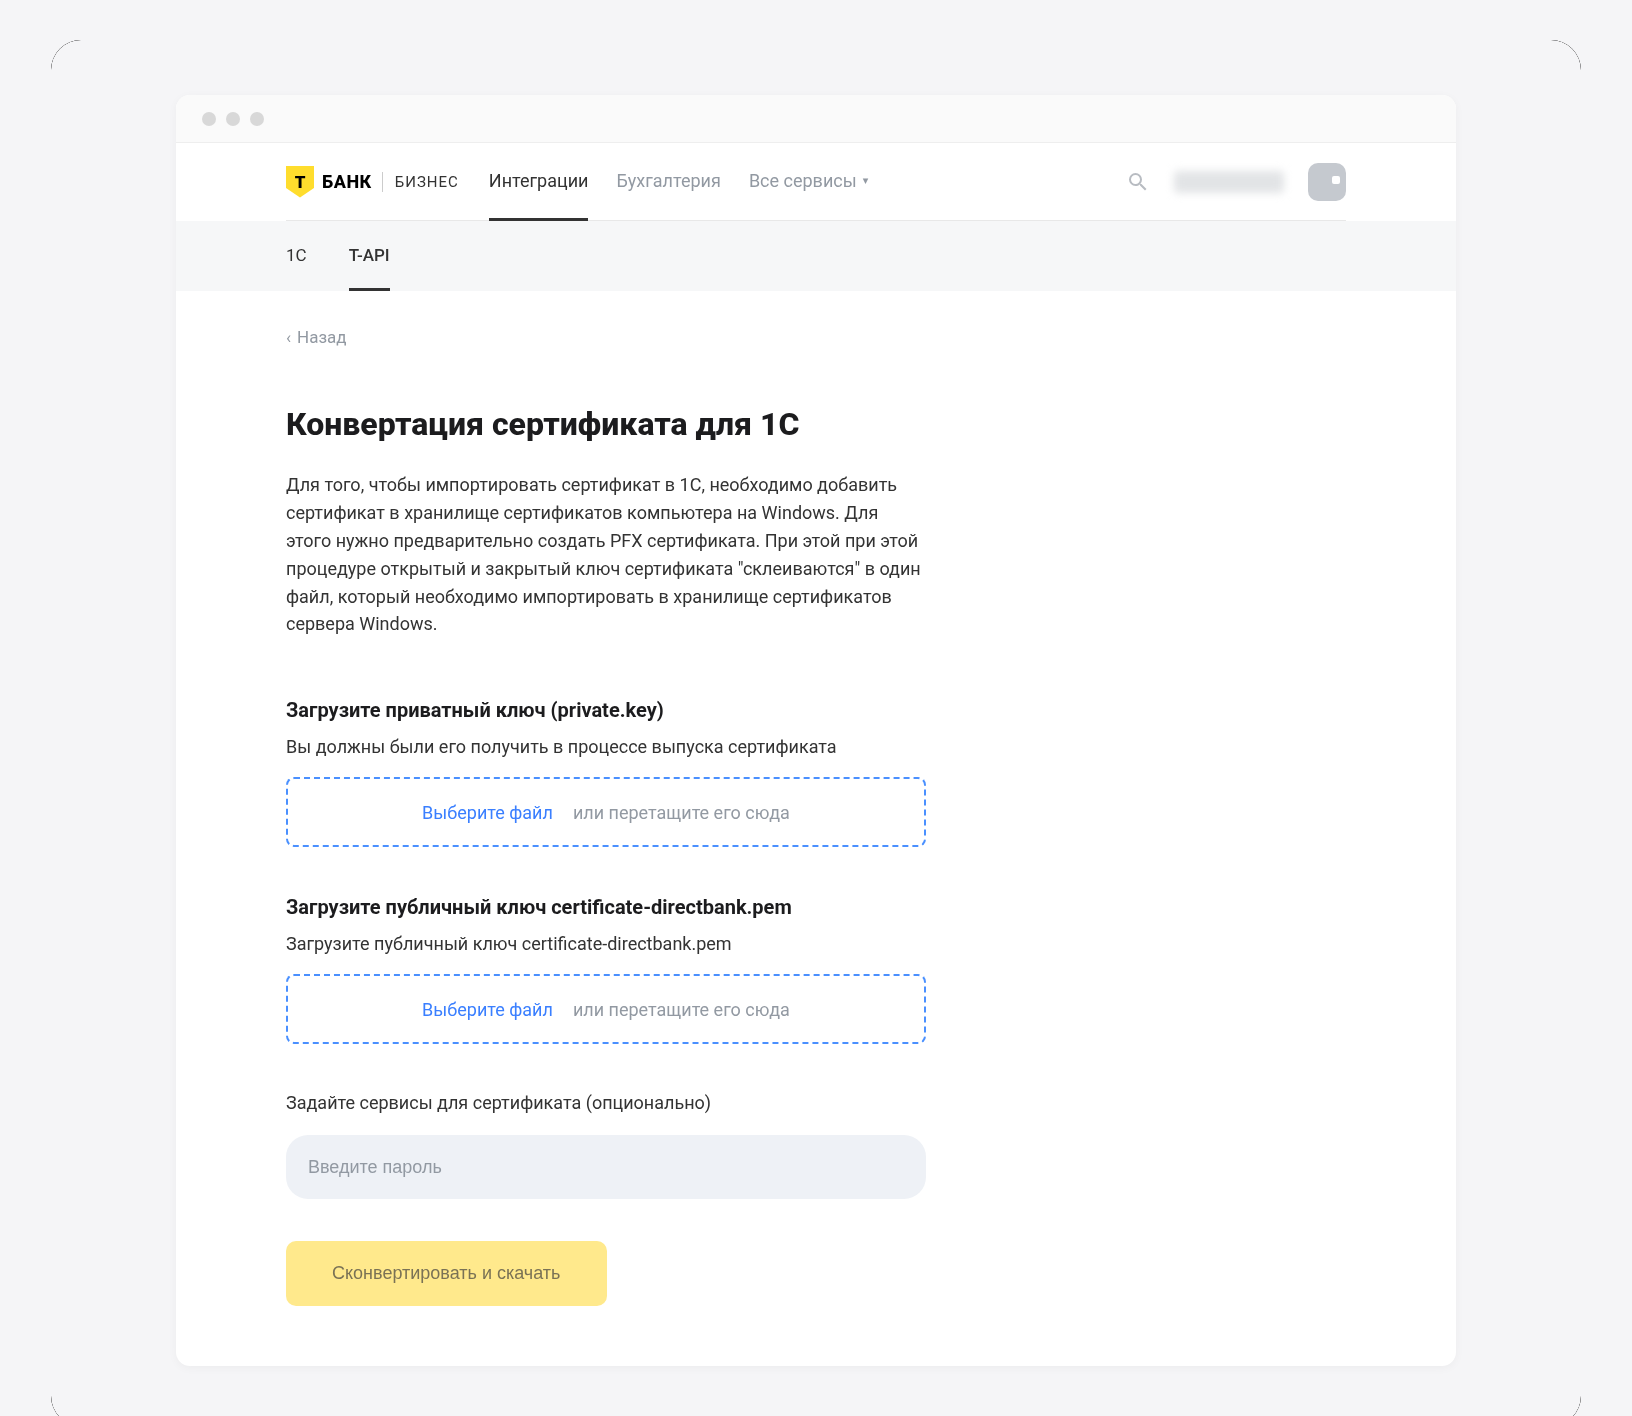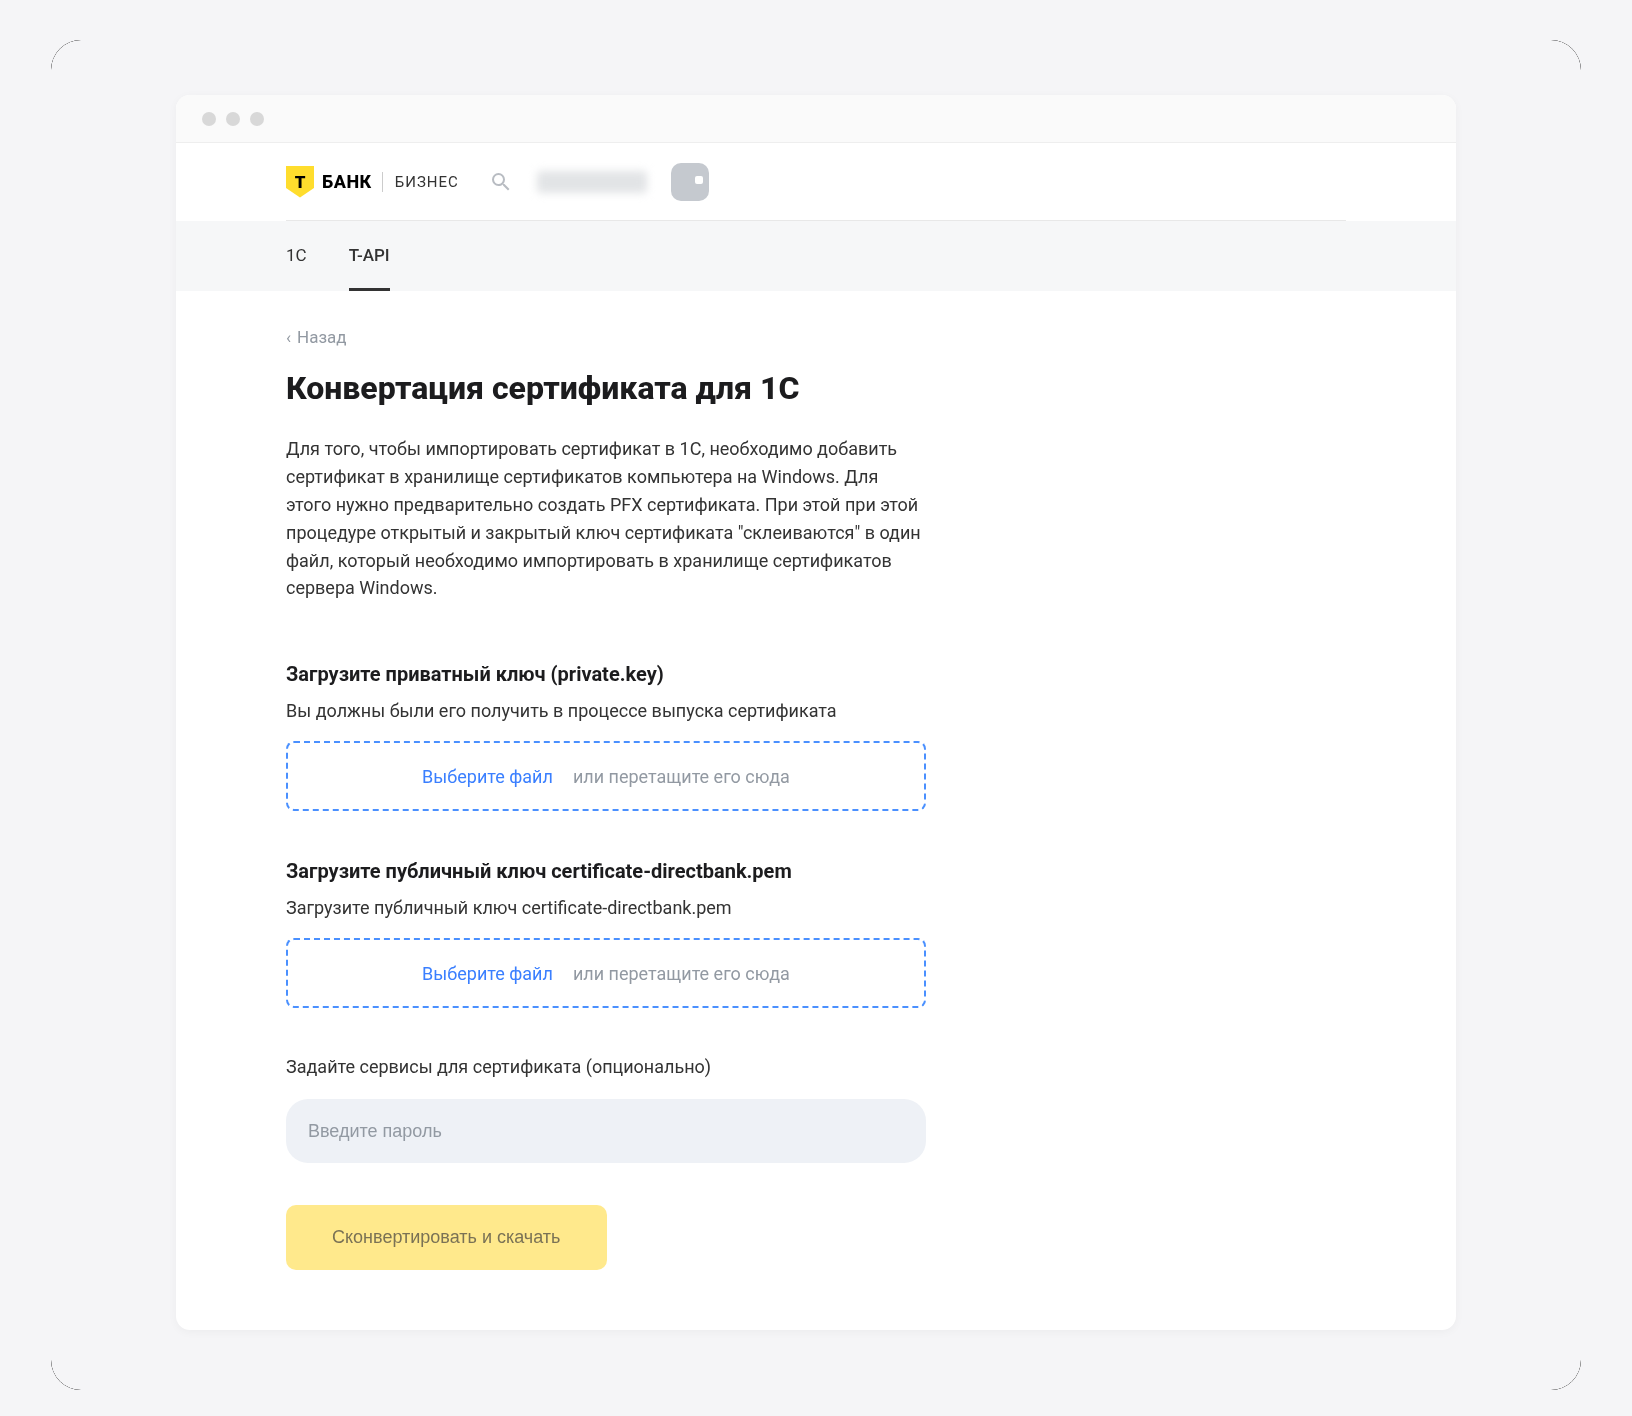--- a/index.html
+++ b/index.html
@@ -84,21 +84,21 @@
       height: 70px; display: flex; align-items: center;
       border-bottom: 3px solid transparent;
     }
     .subnav-item.active { border-bottom-color: #333; font-weight: 500; }
     
     .page-content { padding: 36px 110px 60px 110px; }
     .back-link {
       display: inline-flex; align-items: center; gap: 6px;
       color: #9299a2; font-size: 17px; cursor: pointer; margin-bottom: 22px;
     }
-    .page-title { font-size: 32px; font-weight: 800; color: #1c1c1e; margin-bottom: 28px; }
+    .page-title { font-size: 32px; font-weight: 800; color: #1c1c1e; margin-bottom: 28px; margin-top: 36px; }
     .description { font-size: 18px; color: #333; line-height: 1.55; max-width: 640px; margin-bottom: 60px; margin-top: 28px; }
     
     .section-heading { font-size: 20px; font-weight: 700; color: #1c1c1e; margin-bottom: 14px; }
     .section-hint { font-size: 18px; color: #333; margin-bottom: 20px; }
     
     .dropzone {
       width: 640px; height: 70px;
       border: 2px dashed #4a90ff;
       border-radius: 8px;
       display: flex; align-items: center; justify-content: center;
@@ -137,20 +137,28 @@
     </div>
 
     <div class="app-header">
       <div class="header-row">
         <div class="logo-block">
           <div class="logo-shield">Т</div>
           <span class="logo-text">БАНК</span>
           <span class="logo-divider"></span>
           <span class="logo-sub">БИЗНЕС</span>
         </div>
+        <div class="main-nav">
+          <div class="nav-item active">Интеграции</div>
+          <div class="nav-item">Бухгалтерия</div>
+          <div class="nav-item">
+            <span>Все сервисы</span>
+            <span class="chevron-down">▾</span>
+          </div>
+        </div>
         <div class="header-right">
           <svg class="search-icon-svg" viewBox="0 0 24 24">
                 <path d="M15.5 14h-.79l-.28-.27A6.47 6.47 0 0016 9.5 6.5 6.5 0 109.5 16c1.61 0 3.09-.59 4.23-1.57l.27.28v.79l5 4.99L20.49 19l-4.99-5zm-6 0C7.01 14 5 11.99 5 9.5S7.01 5 9.5 5 14 7.01 14 9.5 11.99 14 9.5 14z"></path>
               </svg>
           <div class="blur-placeholder"></div>
           <div class="wallet-icon"></div>
         </div>
       </div>
     </div>
 

